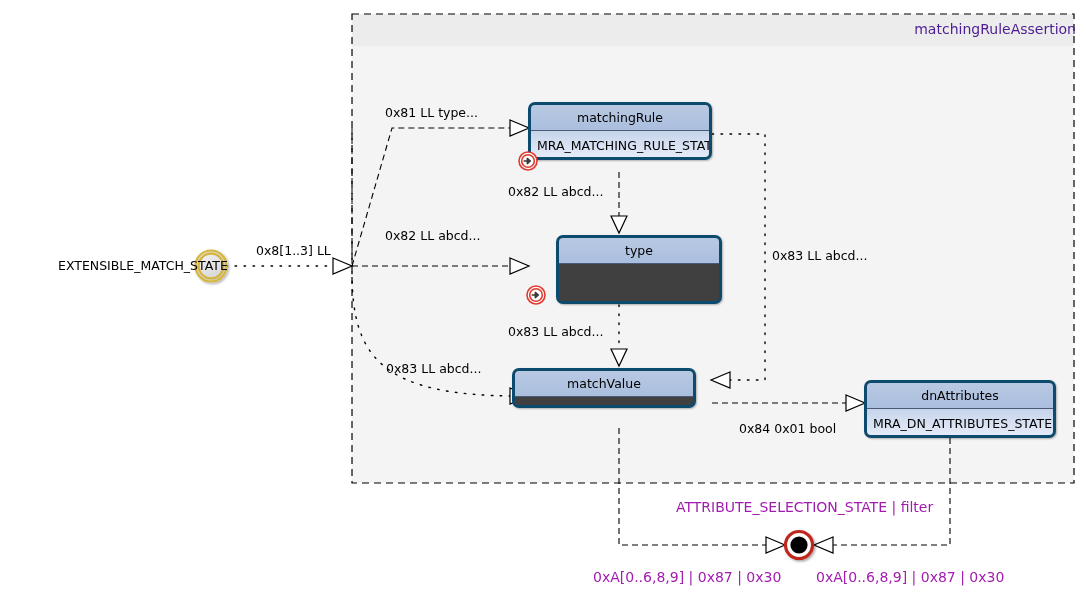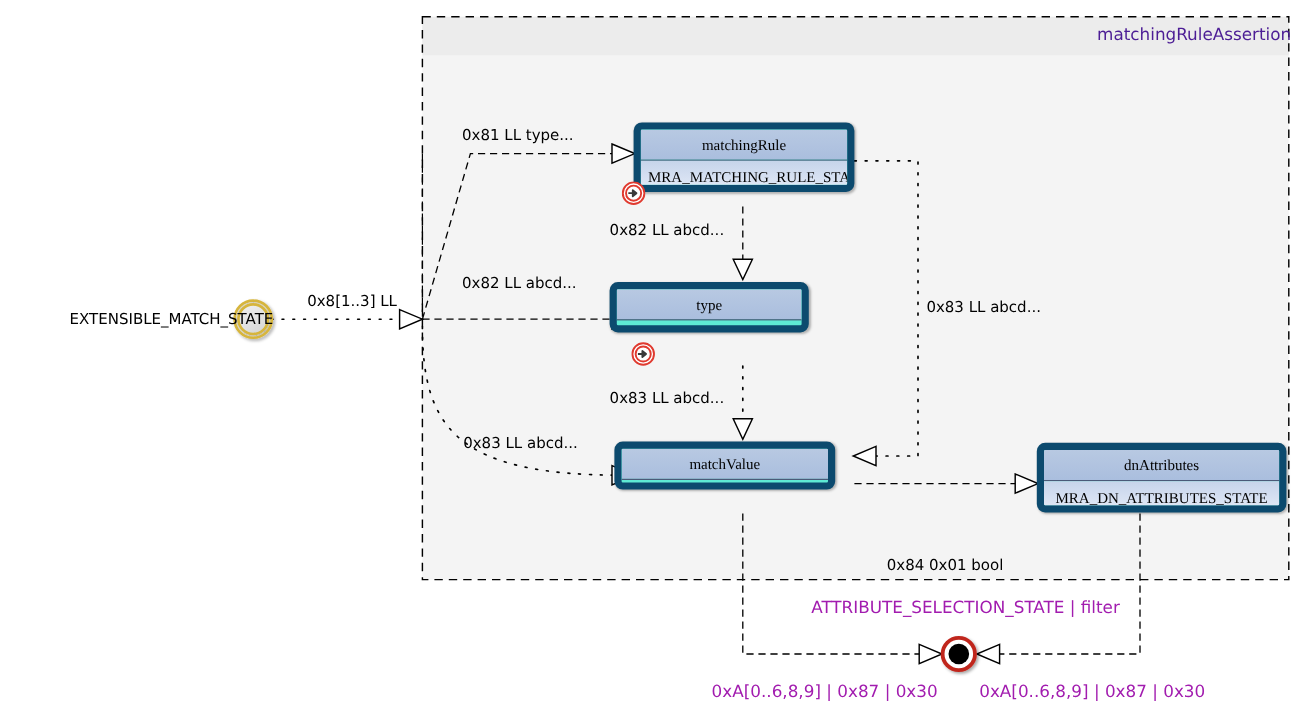--- a/index.html
+++ b/index.html
@@ -29,27 +29,26 @@
     line-height: 1;
   }
   .container-title {
     position: absolute;
     font-size: 14px;
     color: #4c1d95;
     white-space: nowrap;
   }
   .state-box {
     position: absolute;
-    border: 6px solid #0c4a6e;
+    border: 3px solid #0c4a6e;
     border-radius: 7px;
     box-sizing: border-box;
     overflow: hidden;
-    background: #5eead4;
+    background: #404040;
     box-shadow: 1px 1px 2px rgba(0,0,0,0.28);
-    font-family: Liberation Serif, serif;
   }
   .state-head {
     height: 26px;
     line-height: 26px;
     text-align: center;
     font-size: 12.5px;
     color: #000;
     background: linear-gradient(to bottom, #b8c9e2 0%, #aabede 100%);
     border-bottom: 1px solid #4a5a78;
     box-sizing: border-box;
@@ -174,53 +173,53 @@
   <div class="state-box" style="left:528px; top:102px; width:184px; height:58px;">
     <div class="state-head">matchingRule</div>
     <div class="state-body">MRA_MATCHING_RULE_STATE</div>
   </div>
   <svg class="exit-icon" style="left:518px; top:151px;" viewBox="0 0 20 20" xmlns="http://www.w3.org/2000/svg">
     <circle cx="10" cy="10" r="9" fill="#ffffff" stroke="#e03a2f" stroke-width="1.6"></circle>
     <circle cx="10" cy="10" r="6.3" fill="#ffffff" stroke="#e03a2f" stroke-width="1.6"></circle>
     <path d="M 5.6 10 L 11 10 M 9.3 7.4 L 12.4 10 L 9.3 12.6 Z" fill="#3a3a3a" stroke="#3a3a3a" stroke-width="1.5" stroke-linejoin="round"></path>
   </svg>
 
-  <div class="state-box" style="left:508px; top:235px; width:166px; height:42px;">
+  <div class="state-box" style="left:556px; top:235px; width:166px; height:69px;">
     <div class="state-head">type</div>
   </div>
   <svg class="exit-icon" style="left:526px; top:285px;" viewBox="0 0 20 20" xmlns="http://www.w3.org/2000/svg">
     <circle cx="10" cy="10" r="9" fill="#ffffff" stroke="#e03a2f" stroke-width="1.6"></circle>
     <circle cx="10" cy="10" r="6.3" fill="#ffffff" stroke="#e03a2f" stroke-width="1.6"></circle>
     <path d="M 5.6 10 L 11 10 M 9.3 7.4 L 12.4 10 L 9.3 12.6 Z" fill="#3a3a3a" stroke="#3a3a3a" stroke-width="1.5" stroke-linejoin="round"></path>
   </svg>
 
   <div class="state-box" style="left:512px; top:368px; width:184px; height:40px;">
     <div class="state-head">matchValue</div>
   </div>
 
-  <div class="state-box" style="left:864px; top:369px; width:208px; height:58px;">
+  <div class="state-box" style="left:864px; top:380px; width:192px; height:58px;">
     <div class="state-head">dnAttributes</div>
     <div class="state-body">MRA_DN_ATTRIBUTES_STATE</div>
   </div>
 
   <div class="lbl" style="left:256px; top:229px;margin-top:16px;">0x8[1..3] LL</div>
 
   <div class="lbl" style="left:385px; top:107px;">0x81 LL type...</div>
 
   <div class="lbl" style="left:385px; top:230px;">0x82 LL abcd...</div>
 
   <div class="lbl" style="left:508px; top:186px;">0x82 LL abcd...</div>
 
   <div class="lbl" style="left:508px; top:326px;">0x83 LL abcd...</div>
 
   <div class="lbl" style="left:386px; top:363px;">0x83 LL abcd...</div>
 
   <div class="lbl" style="left:772px; top:250px;">0x83 LL abcd...</div>
 
-  <div class="lbl" style="left:739px; top:423px;margin-top:42px;">0x84 0x01 bool</div>
+  <div class="lbl" style="left:739px; top:423px;">0x84 0x01 bool</div>
 
   <div class="ep-label" style="left:676px; top:499px;">ATTRIBUTE_SELECTION_STATE | filter</div>
 
   <div class="ep-label" style="left:593px; top:569px;">0xA[0..6,8,9] | 0x87 | 0x30</div>
 
   <div class="ep-label" style="left:816px; top:569px;">0xA[0..6,8,9] | 0x87 | 0x30</div>
 
 </div>
 
 </body></html>

